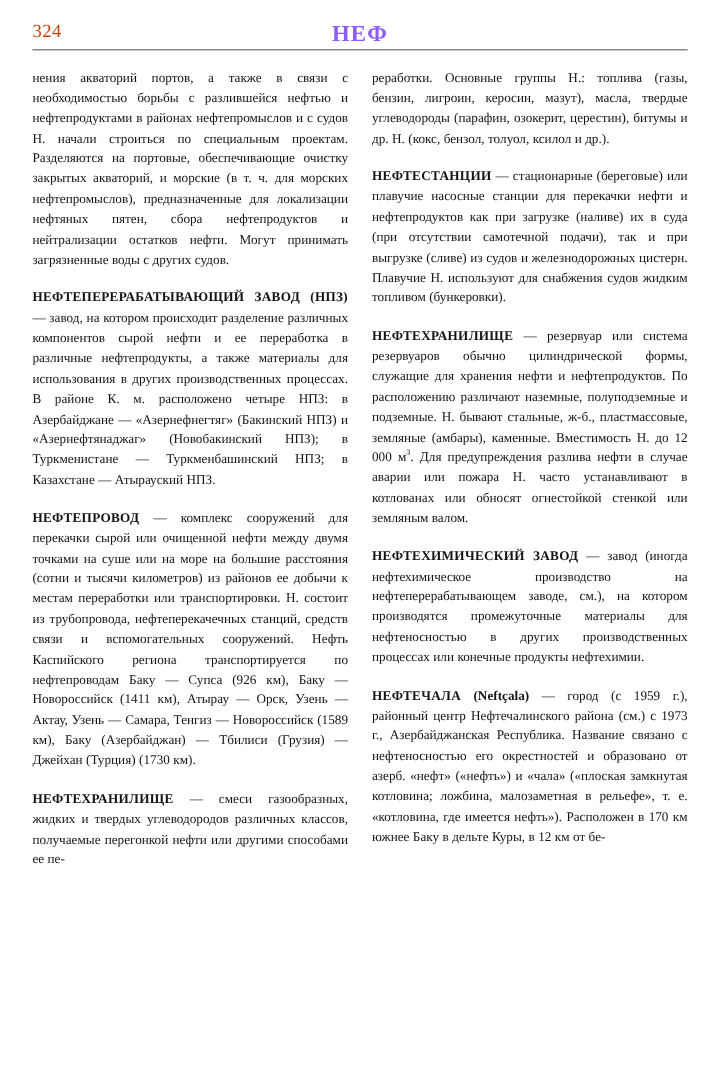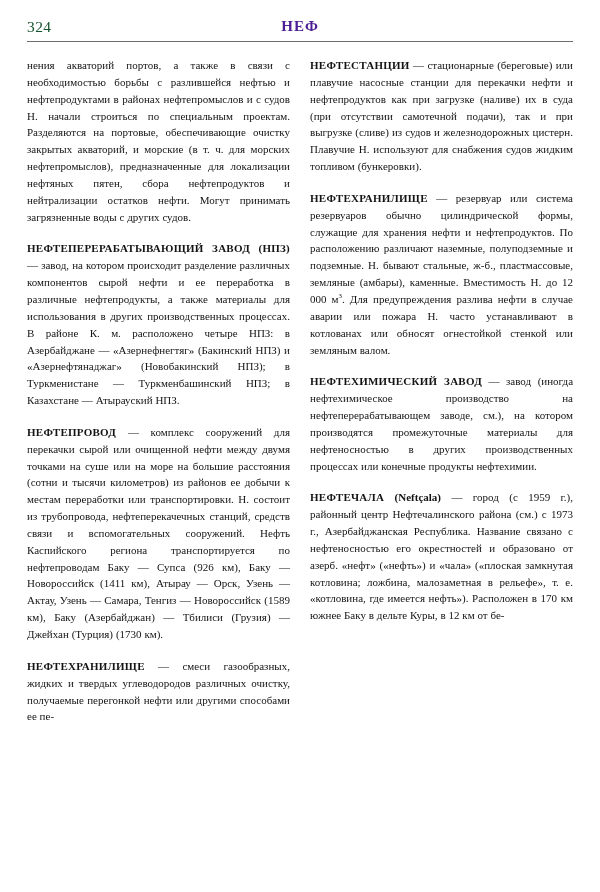--- a/index.html
+++ b/index.html
@@ -32,32 +32,32 @@
     top: 18px;
     width: 546px;
     height: 26px;
   }
   .folio {
     position: absolute;
     left: 0;
     top: 0;
     font-size: 15.5px;
     letter-spacing: 0.4px;
-    color: #14532d;
+    color: #c2410c;
   }
   .head-word {
     position: absolute;
     left: 0;
     top: 0;
     width: 546px;
     text-align: center;
-    font-size: 15px;
+    font-size: 19px;
     font-weight: 700;
     letter-spacing: 1px;
-    color: #4c1d95;
+    color: #8b5cf6;
   }
   .head-rule {
     position: absolute;
     left: 0;
     top: 23px;
     width: 546px;
     height: 1px;
     background: #6d6d6d;
   }
 
@@ -130,27 +130,30 @@
 
       <div class="entry">
         <p class="para"><span class="headword">НЕФТЕПЕРЕРАБАТЫВАЮЩИЙ ЗАВОД (НПЗ)</span><span class="dash"> — </span><span>завод, на котором происходит разделение различных компонентов сырой нефти и ее переработка в различные нефтепродукты, а также материалы для использования в других производственных процессах. В районе К. м. расположено четыре НПЗ: в Азербайджане — «Азернефнегтяг» (Бакинский НПЗ) и «Азернефтянаджаг» (Новобакинский НПЗ); в Туркменистане — Туркменбашинский НПЗ; в Казахстане — Атырауский НПЗ.</span></p>
       </div>
 
       <div class="entry">
         <p class="para"><span class="headword">НЕФТЕПРОВОД</span><span class="dash"> — </span><span>комплекс сооружений для перекачки сырой или очищенной нефти между двумя точками на суше или на море на большие расстояния (сотни и тысячи километров) из районов ее добычи к местам переработки или транспортировки. Н. состоит из трубопровода, нефтеперекачечных станций, средств связи и вспомогательных сооружений. Нефть Каспийского региона транспортируется по нефтепроводам Баку — Супса (926 км), Баку — Новороссийск (1411 км), Атырау — Орск, Узень — Актау, Узень — Самара, Тенгиз — Новороссийск (1589 км), Баку (Азербайджан) — Тбилиси (Грузия) — Джейхан (Турция) (1730 км).</span></p>
       </div>
 
       <div class="entry">
-        <p class="para"><span class="headword">НЕФТЕХРАНИЛИЩЕ</span><span class="dash"> — </span><span>смеси газообразных, жидких и твердых углеводородов различных очистку, получаемые перегонкой нефти или другими способами ее пе-</span></p>
+        <p class="para"><span class="headword">НЕФТЕХРАНИЛИЩЕ</span><span class="dash"> — </span><span>смеси газообразных, жидких и твердых углеводородов различных классов, получаемые перегонкой нефти или другими способами ее пе-</span></p>
       </div>
 
     </div>
 
     <div class="col col-right">
 
+      <div class="entry">
+        <p class="para continued"><span>реработки. Основные группы Н.: топлива (газы, бензин, лигроин, керосин, мазут), масла, твердые углеводороды (парафин, озокерит, церестин), битумы и др. Н. (кокс, бензол, толуол, ксилол и др.).</span></p>
+      </div>
 
       <div class="entry">
         <p class="para"><span class="headword">НЕФТЕСТАНЦИИ</span><span class="dash"> — </span><span>стационарные (береговые) или плавучие насосные станции для перекачки нефти и нефтепродуктов как при загрузке (наливе) их в суда (при отсутствии самотечной подачи), так и при выгрузке (сливе) из судов и железнодорожных цистерн. Плавучие Н. используют для снабжения судов жидким топливом (бункеровки).</span></p>
       </div>
 
       <div class="entry">
         <p class="para"><span class="headword">НЕФТЕХРАНИЛИЩЕ</span><span class="dash"> — </span><span>резервуар или система резервуаров обычно цилиндрической формы, служащие для хранения нефти и нефтепродуктов. По расположению различают наземные, полуподземные и подземные. Н. бывают стальные, ж-б., пластмассовые, земляные (амбары), каменные. Вместимость Н. до 12 000 м</span><sup>3</sup><span>. Для предупреждения разлива нефти в случае аварии или пожара Н. часто устанавливают в котлованах или обносят огнестойкой стенкой или земляным валом.</span></p>
       </div>
 
       <div class="entry">

